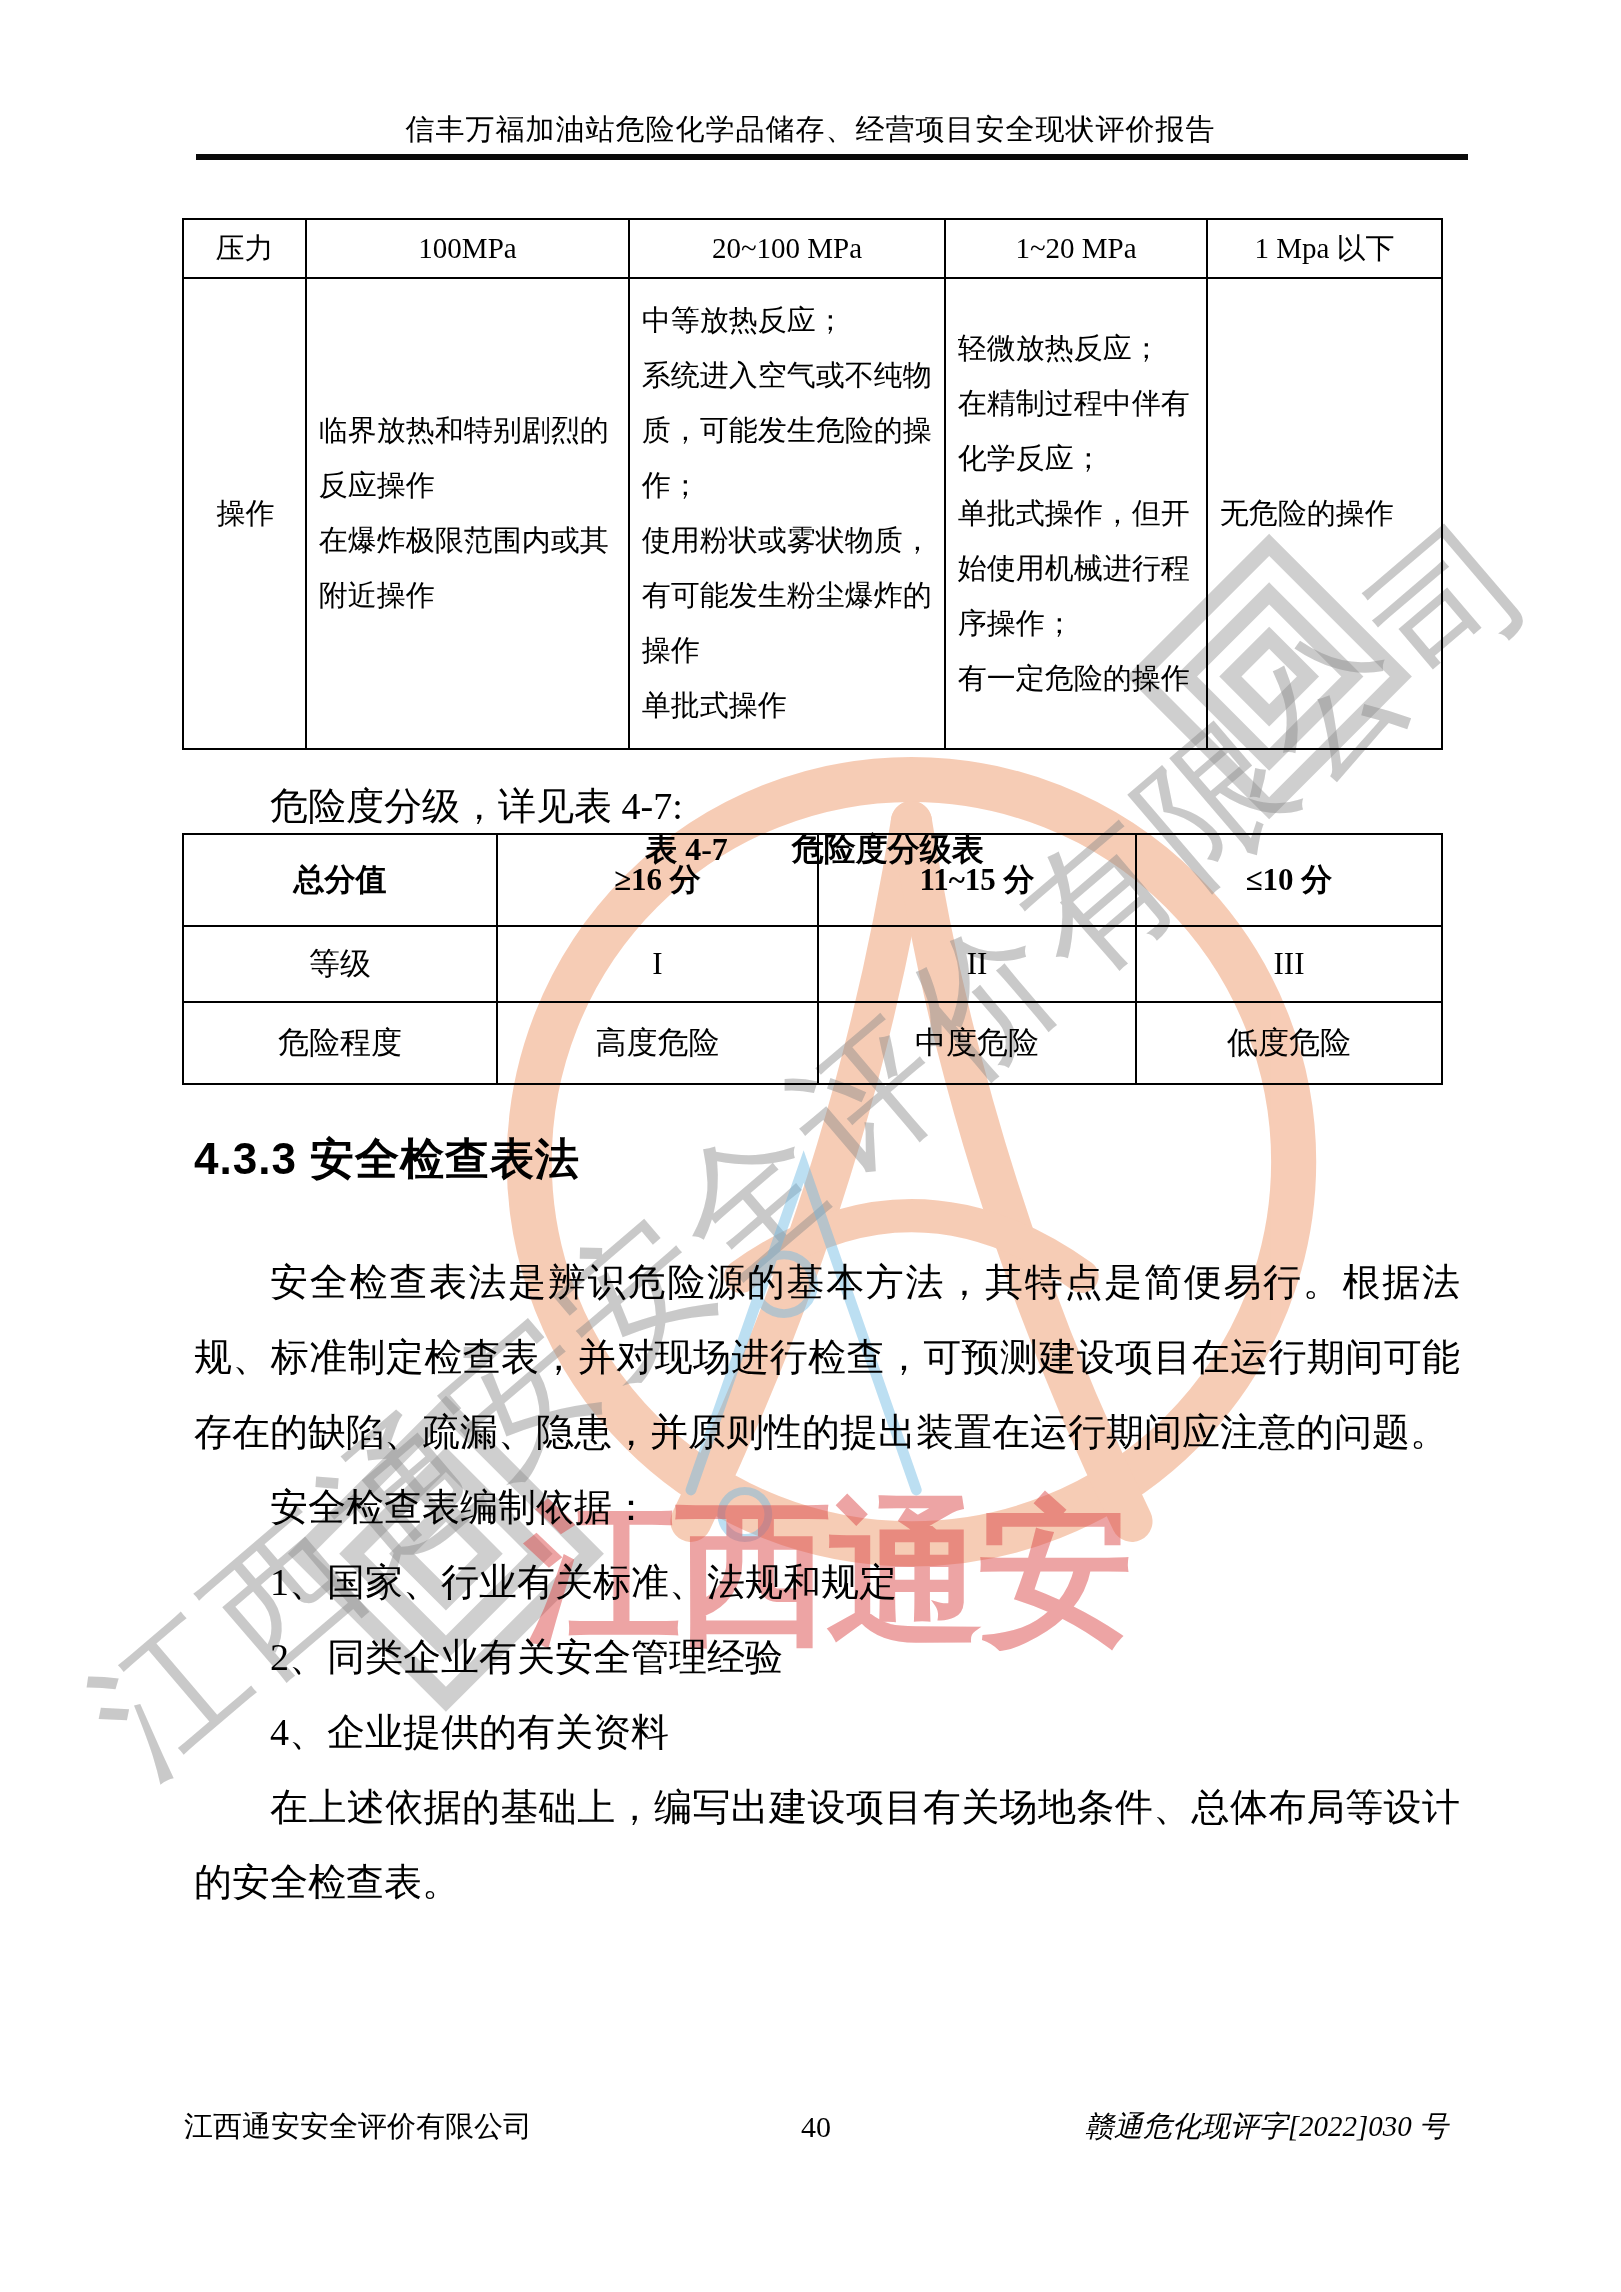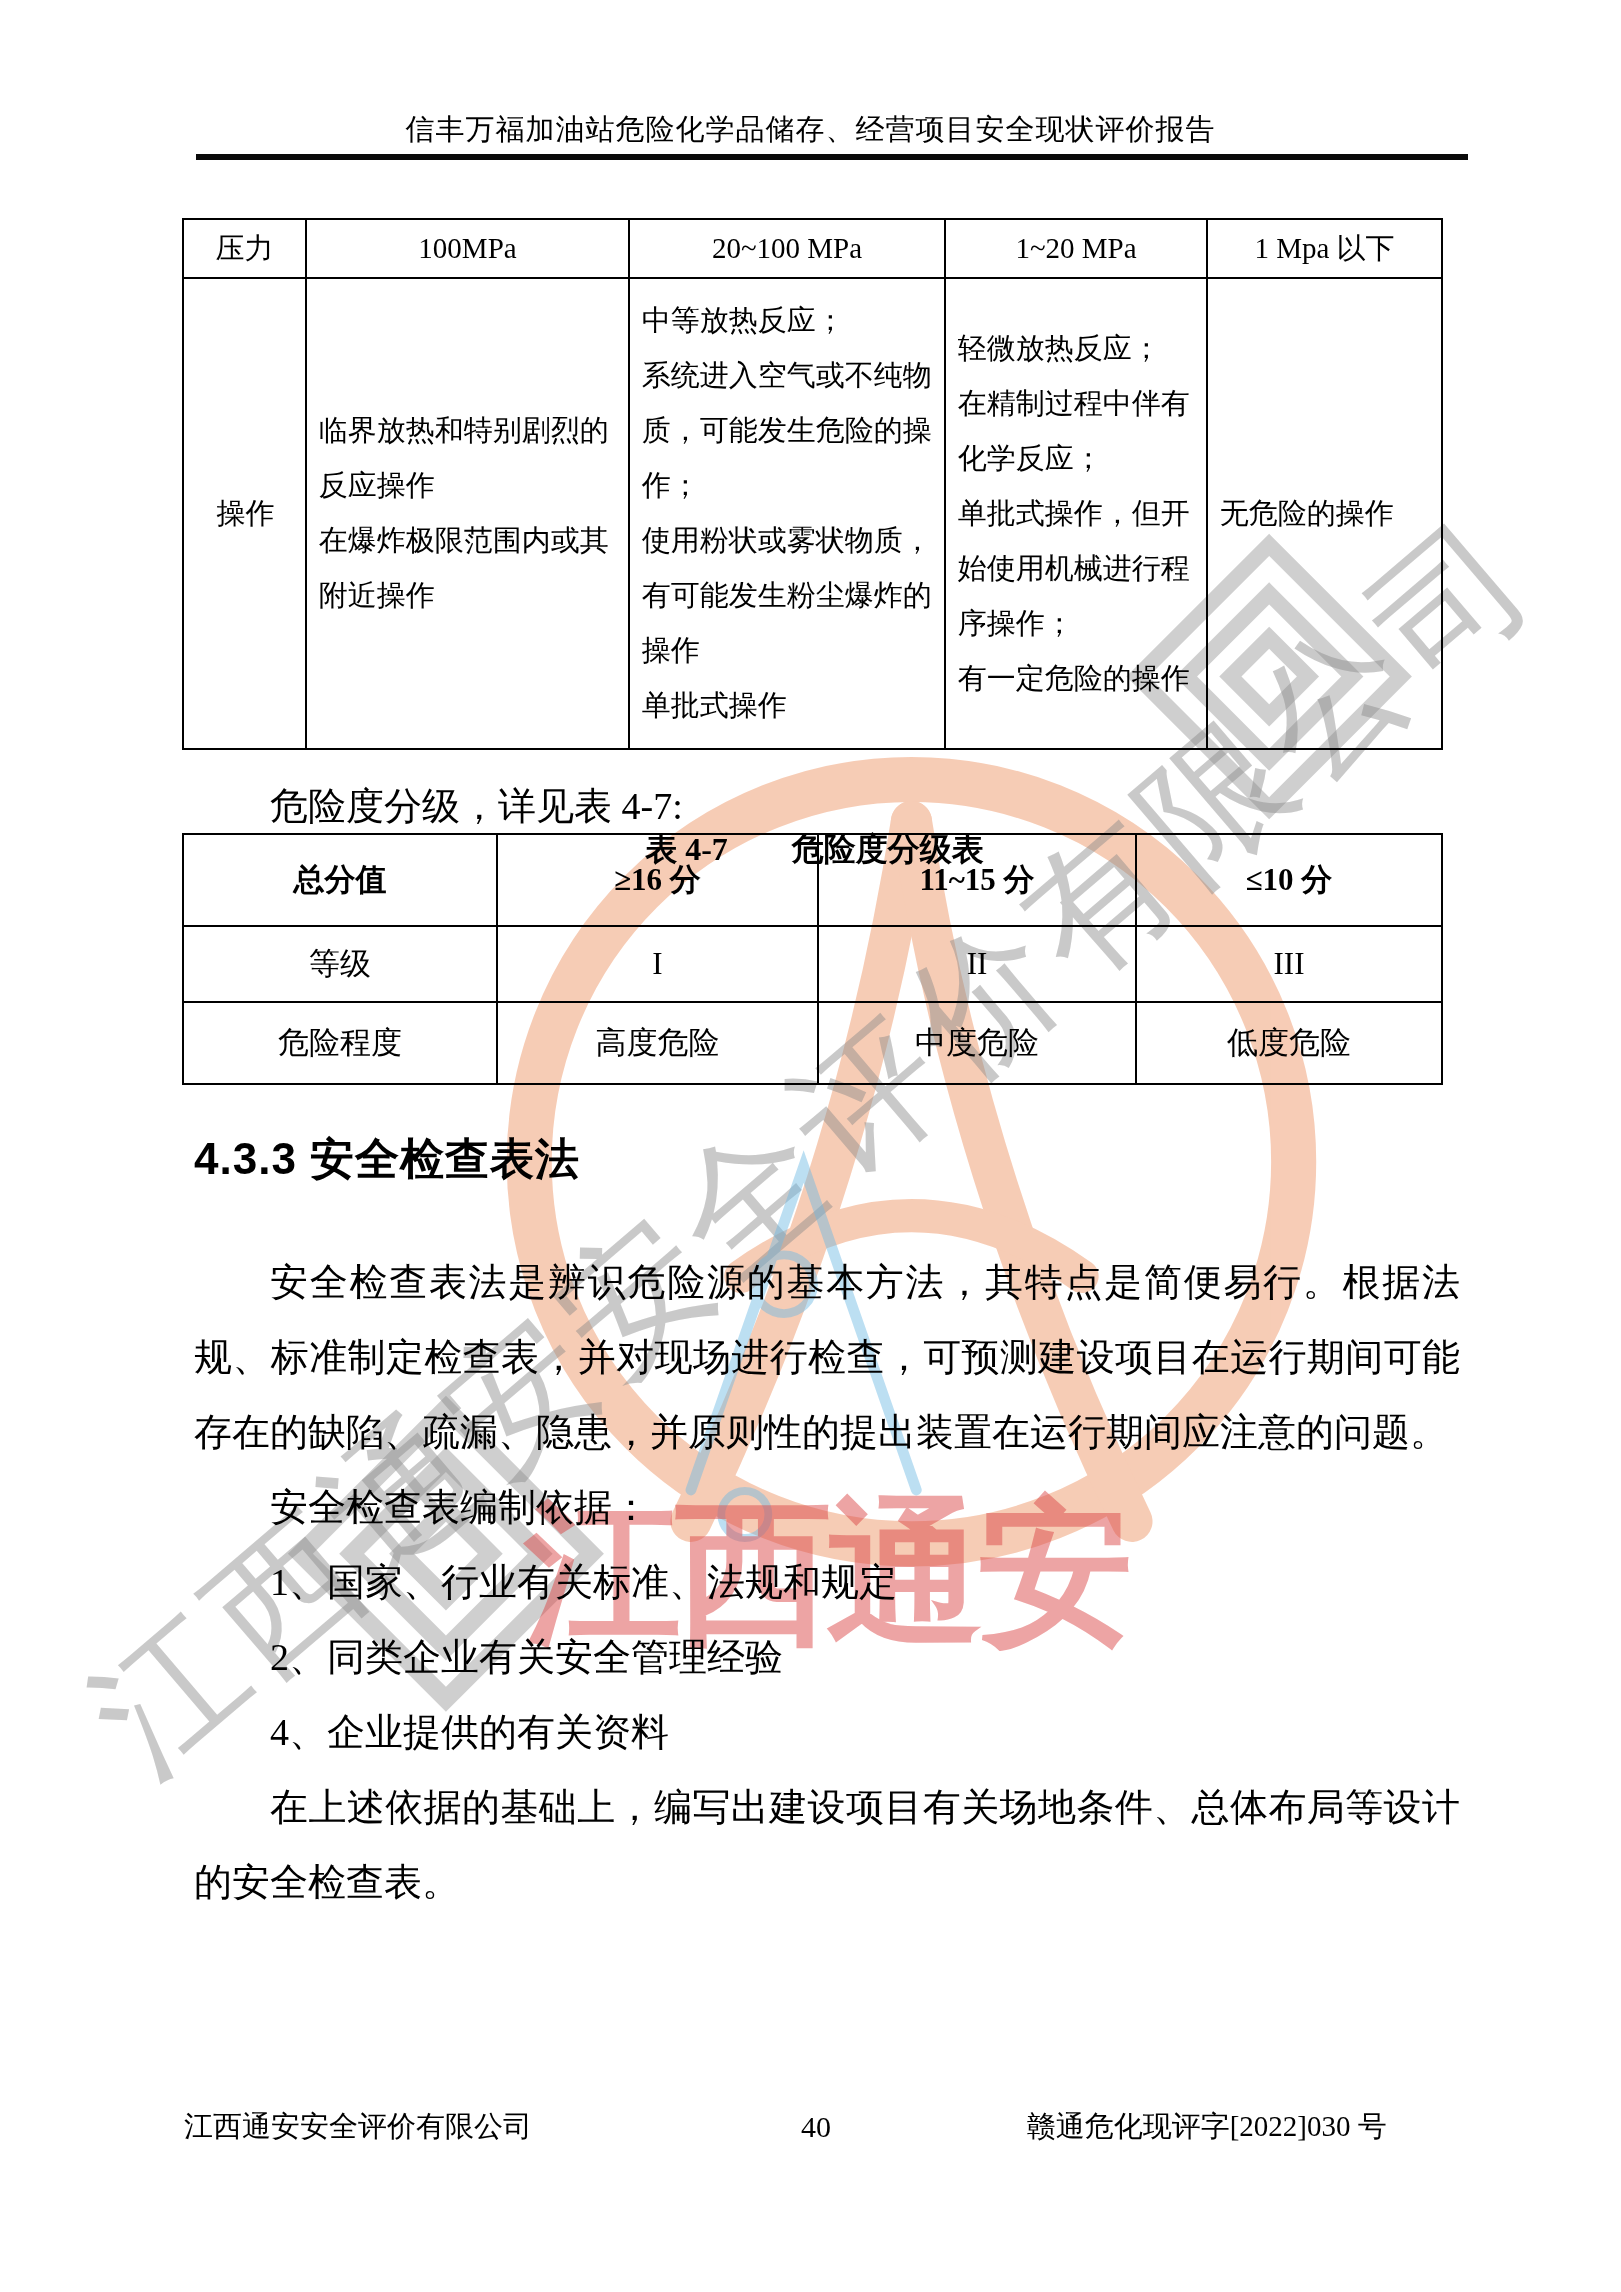--- a/index.html
+++ b/index.html
@@ -81,21 +81,21 @@
   .just{text-align:justify;text-justify:inter-ideograph;}
   .indent{text-indent:2em;}
 
   .footer{
     position:absolute;top:2107px;left:184px;right:173px;
     display:flex;align-items:flex-start;
     font-size:29px;line-height:39px;
   }
   .footer .f-left{flex:1;text-align:left;}
   .footer .f-center{flex:1;text-align:center;font-size:30px;}
-  .footer .f-right{flex:1;text-align:left;}
+  .footer .f-right{flex:1;text-align:right;font-style:italic;}
 </style>
 </head>
 <body>
 
 <div class="page">
 
   <div class="wm-layer">
     <svg width="1621" height="2293" viewBox="0 0 1654 2339" xmlns="http://www.w3.org/2000/svg">
 
       <g stroke="#ef9a6d" opacity="0.5" fill="none" stroke-linecap="round">

